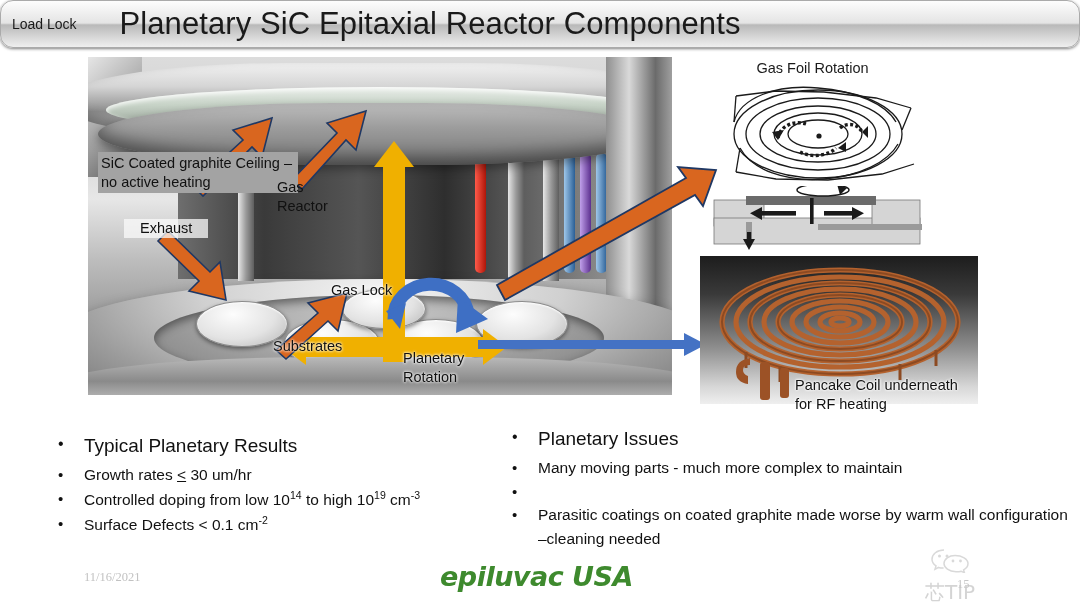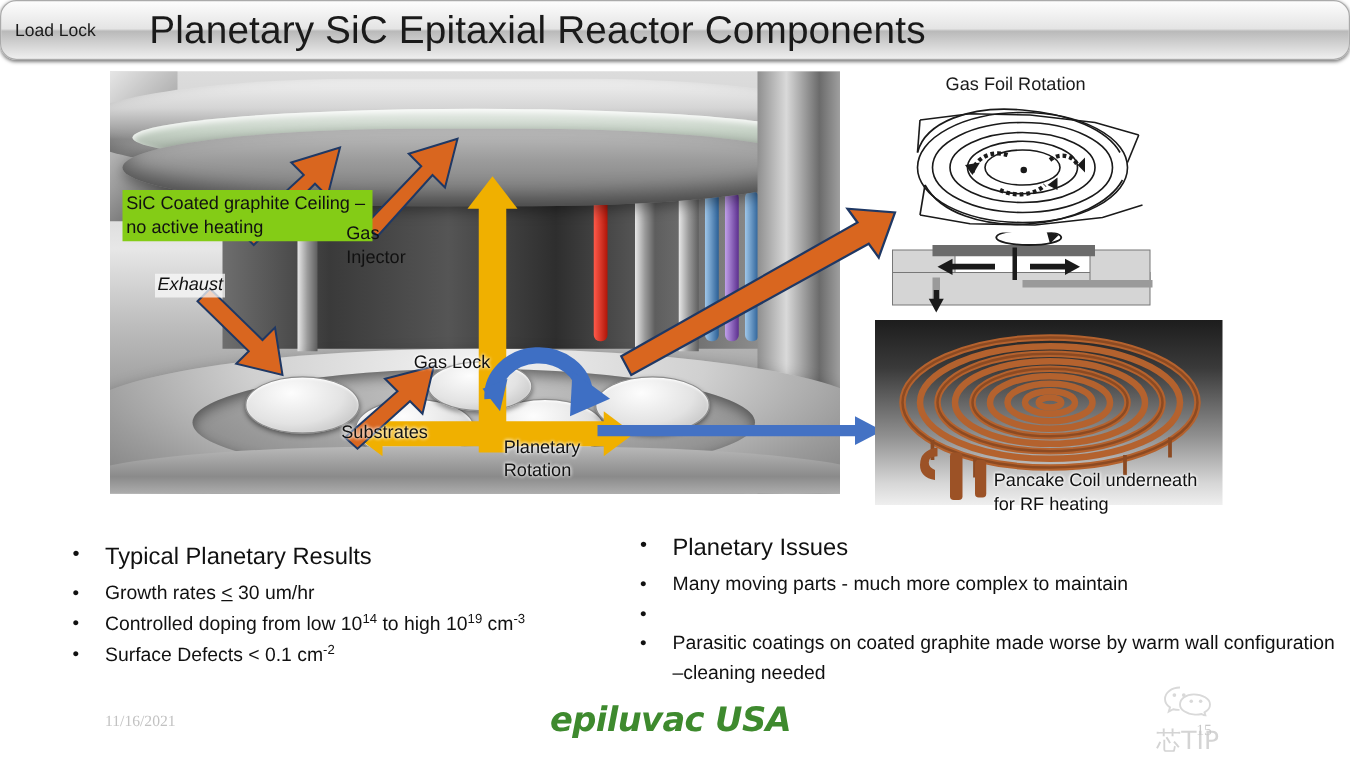--- a/index.html
+++ b/index.html
@@ -141,24 +141,24 @@
   
   #planetary-arc { position: absolute; left: 296px; top: 210px; width: 110px; height: 70px; }
 
   
   #arrow-layer { position: absolute; left: 0; top: 0; width: 1080px; height: 608px; pointer-events: none; }
 
   
   .callout { position: absolute; font-size: 14.5px; color: #111; line-height: 1.28; }
   #label-ceiling {
     left: 98px; top: 152px; width: 200px;
-    background: #84cc16; padding: 2px 3px;
+    background: #a3a3a3; padding: 2px 3px;
   }
   #label-gas-injector { left: 277px; top: 178px; width: 70px; text-align: left; }
-  #label-exhaust { left: 124px; top: 219px; background: rgba(250,250,250,.75); padding: 0 2px; font-style: italic; }
+  #label-exhaust { left: 124px; top: 219px; background: rgba(250,250,250,.75); padding: 0 16px; }
   #label-gasflow { left: 331px; top: 281px; color: #111; text-shadow: 0 0 3px #fff, 0 0 3px #fff; }
   #label-substrates { left: 273px; top: 337px; text-shadow: 0 0 3px #fff, 0 0 3px #fff; }
   #label-planetary { left: 403px; top: 330px; width: 74px; text-align: left; text-shadow: 0 0 3px #fff,0 0 3px #fff; margin-top: 19px; }
   #label-loadlock {
     left: 490px; top: 178px;
     font-size: 14px; color: #1a1a1a;
     padding: 15px 11px;
     border-radius: 13px;
     background: linear-gradient(180deg,#fdfdfd 0%,#e4e4e4 48%,#b9b9b9 52%,#efefef 100%);
     box-shadow: 0 1px 3px rgba(0,0,0,.5);
@@ -295,21 +295,21 @@
       <path d="M497,285 L686,178 L678,167 L716,170 L703,206 L695,195 L505,300 Z" fill="#D9661F" stroke="#1F3864" stroke-width="1.8"></path>
     </g>
 
     <g>
       <rect x="478" y="340" width="208" height="9" fill="#4472C4"></rect>
       <polygon points="684,333 706,344.5 684,356" fill="#4472C4"></polygon>
     </g>
   </svg>
 
   <div class="callout" id="label-ceiling">SiC Coated graphite Ceiling – no active heating</div>
-  <div class="callout" id="label-gas-injector">Gas Injector</div>
+  <div class="callout" id="label-gas-injector">Gas Reactor</div>
   <div class="callout" id="label-exhaust">Exhaust</div>
   <div class="callout" id="label-gasflow">Gas Lock</div>
   <div class="callout" id="label-substrates">Substrates</div>
   <div class="callout" id="label-planetary">Planetary Rotation</div>
   <div id="label-loadlock">Load Lock</div>
 
   <div id="gasfoil-title">Gas Foil Rotation</div>
 
   <svg id="gasfoil-svg" width="230" height="108" viewBox="0 0 230 108">
     <g fill="none" stroke="#1a1a1a" stroke-width="1.3">

